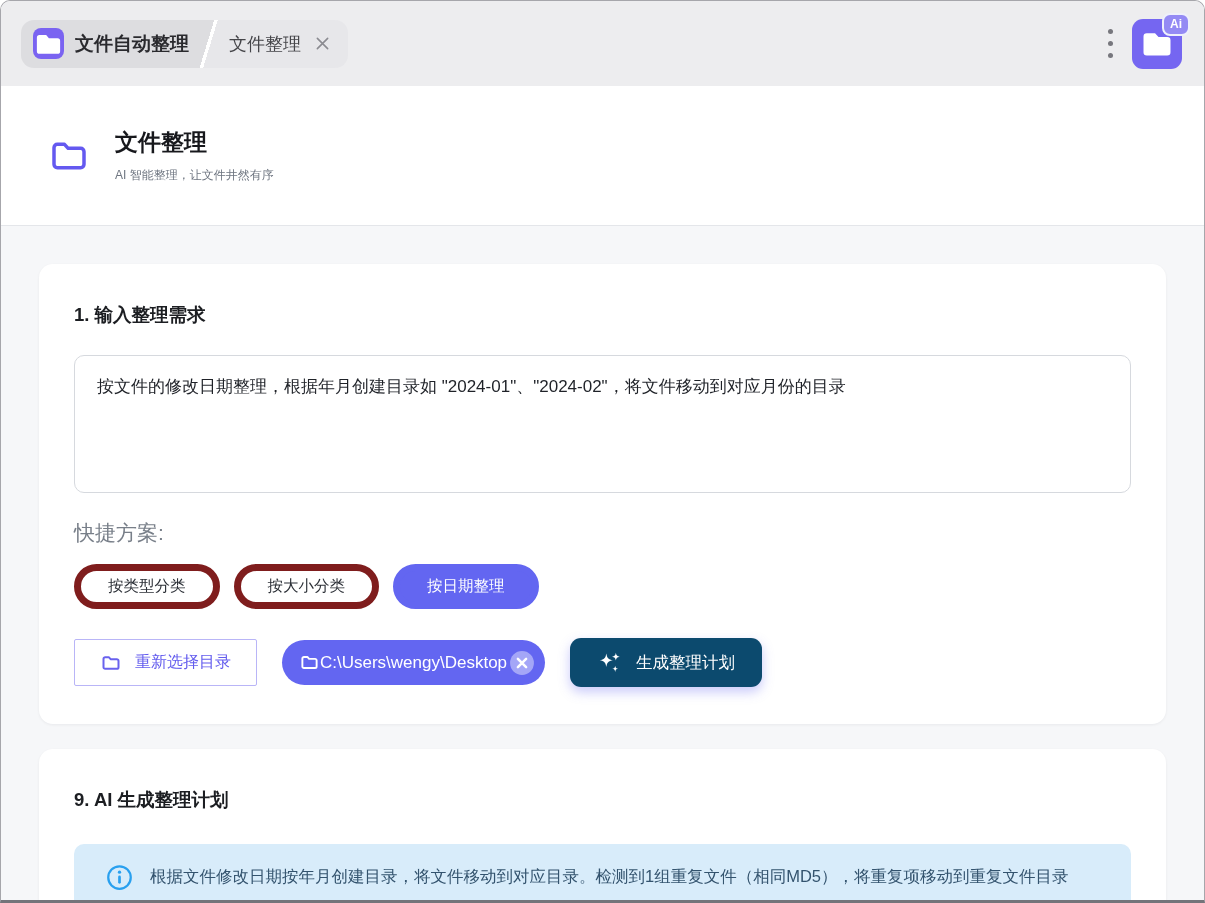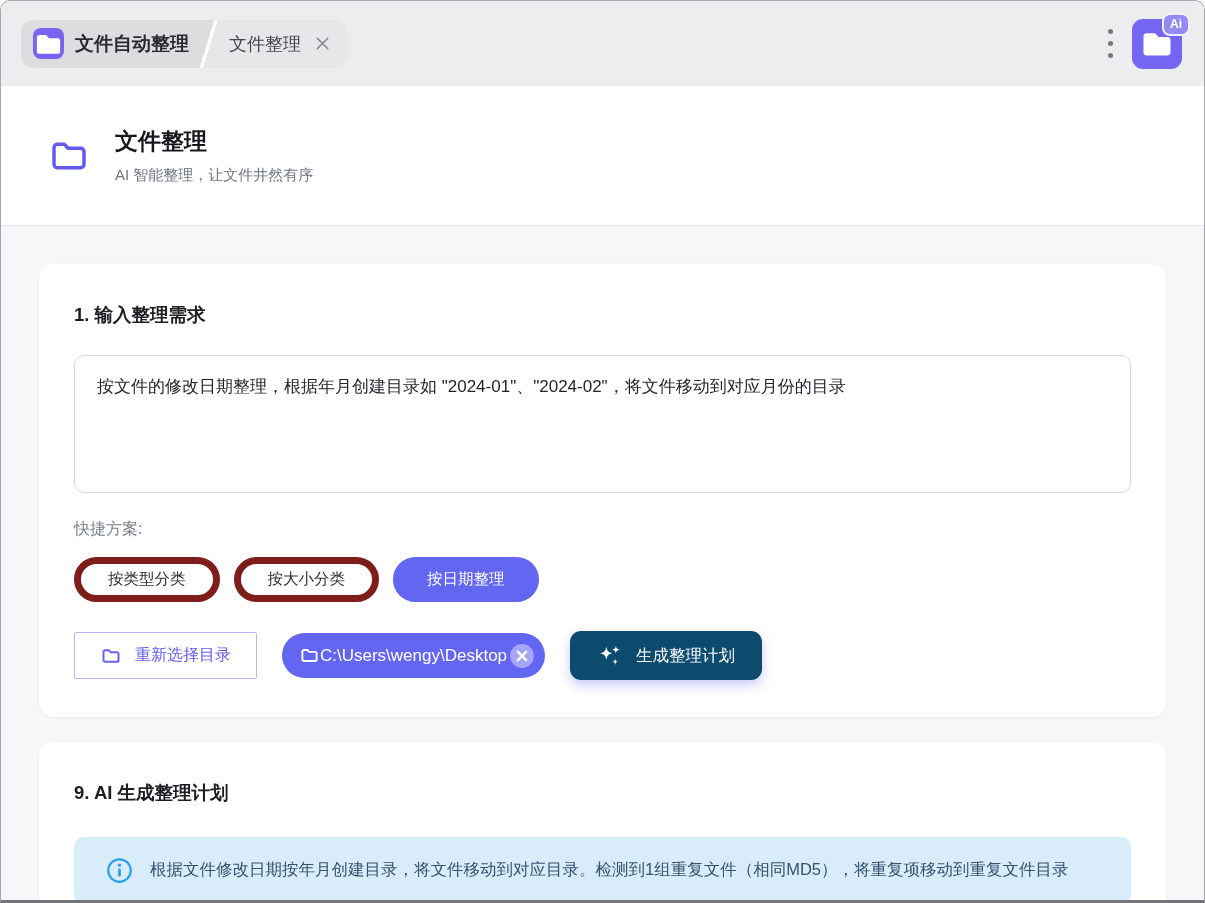--- a/index.html
+++ b/index.html
@@ -63,21 +63,21 @@
   }
 
   
   .page-header {
     height: 140px; flex: 0 0 140px; background: #ffffff;
     border-bottom: 1px solid #e4e6ea;
     display: flex; align-items: center; padding: 0 46px;
   }
   .page-header .hdr-icon { width: 44px; height: 40px; margin-right: 24px; flex: 0 0 auto; }
   .page-title { font-size: 23px; font-weight: bold; color: #17181c; margin-bottom: 9px; }
-  .page-subtitle { font-size: 15px; color: #6e7580; }
+  .page-subtitle { font-size: 12px; color: #6e7580; }
 
   
   .content { flex: 1; padding: 38px 38px 0; overflow: hidden; }
   .card {
     background: #ffffff; border-radius: 14px;
     box-shadow: 0 1px 3px rgba(20,24,40,0.06);
     padding: 38px 35px 37px;
   }
   .card + .card { margin-top: 25px; }
   .card h2 { font-size: 18.5px; font-weight: bold; color: #1c1e22; }
@@ -85,21 +85,21 @@
   .req-textarea {
     display: block; width: 100%; height: 138px;
     margin-top: 28px;
     border: 1px solid #d6d9de; border-radius: 10px;
     padding: 18px 22px; resize: none;
     font-family: "Liberation Sans", "DejaVu Sans", sans-serif;
     font-size: 17px; color: #1f2228; line-height: 1.55;
     outline: none; background: #ffffff;
   }
 
-  .quick-label { margin-top: 26px; font-size: 16px; color: #787f89; }
+  .quick-label { margin-top: 26px; font-size: 21px; color: #787f89; }
   .pill-row { margin-top: 17px; display: flex; gap: 14px; }
   .pill {
     height: 45px; padding: 0 27px; border-radius: 23px;
     border: 7px solid #7f1d1d; background: #ffffff;
     font-size: 15.5px; color: #2b2f36;
     display: flex; align-items: center; cursor: pointer;
   }
   .pill.selected { background: #6366f1; border-color: #6366f1; color: #ffffff; }
 
   .action-row { margin-top: 29px; display: flex; align-items: center; gap: 25px; }

